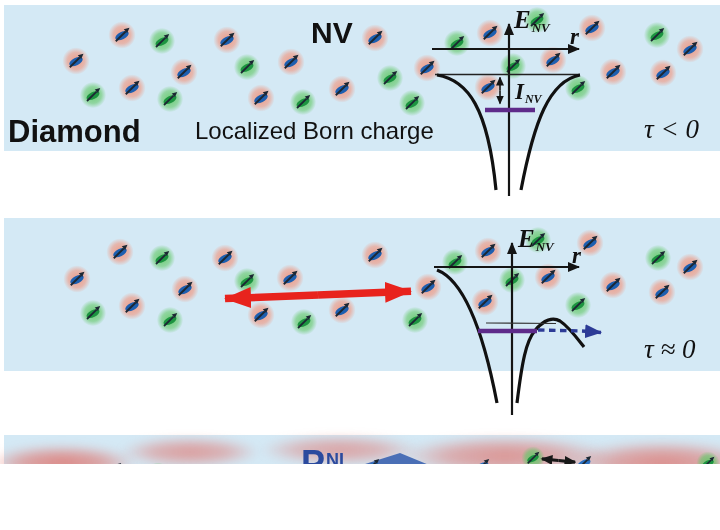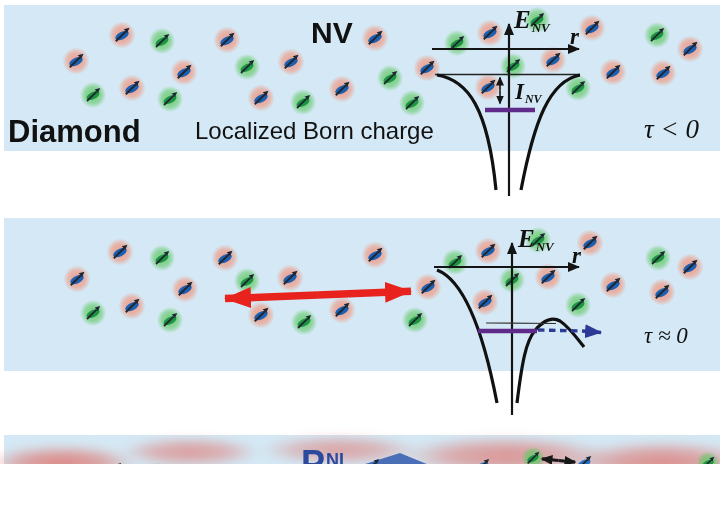--- a/index.html
+++ b/index.html
@@ -836,17 +836,17 @@
     <div class="lbl" style="left:195px;top:119px;font-size:24px">Localized Born charge</div>
     <div class="lbl b" style="left:8px;top:116px;font-size:31px">Diamond</div>
     <div class="lbl serif" style="left:644px;top:116px;font-size:27px">τ &lt; 0</div>
 
     <div class="lbl serif b" style="left:514px;top:7px;font-size:25px"><span>E</span><span class="sb">NV</span></div>
     <div class="lbl serif b" style="left:570px;top:25px;font-size:23px">r</div>
     <div class="lbl serif b" style="left:515px;top:80px;font-size:23px"><span>I</span><span class="sb">NV</span></div>
 
     <div class="lbl serif b" style="left:518px;top:226px;font-size:25px"><span>E</span><span class="sb">NV</span></div>
     <div class="lbl serif b" style="left:572px;top:244px;font-size:23px">r</div>
-    <div class="lbl serif" style="left:644px;top:324px;font-size:23px">τ ≈ 0</div>
+    <div class="lbl serif" style="left:644px;top:336px;font-size:27px">τ ≈ 0</div>
 
     <div class="lbl b" style="left: 301px; top: 446px; font-size: 36px; color: rgb(43, 74, 158);"><span>P</span><span class="sp">NL</span></div>
   </div>
 </div>
 
 </body></html>

